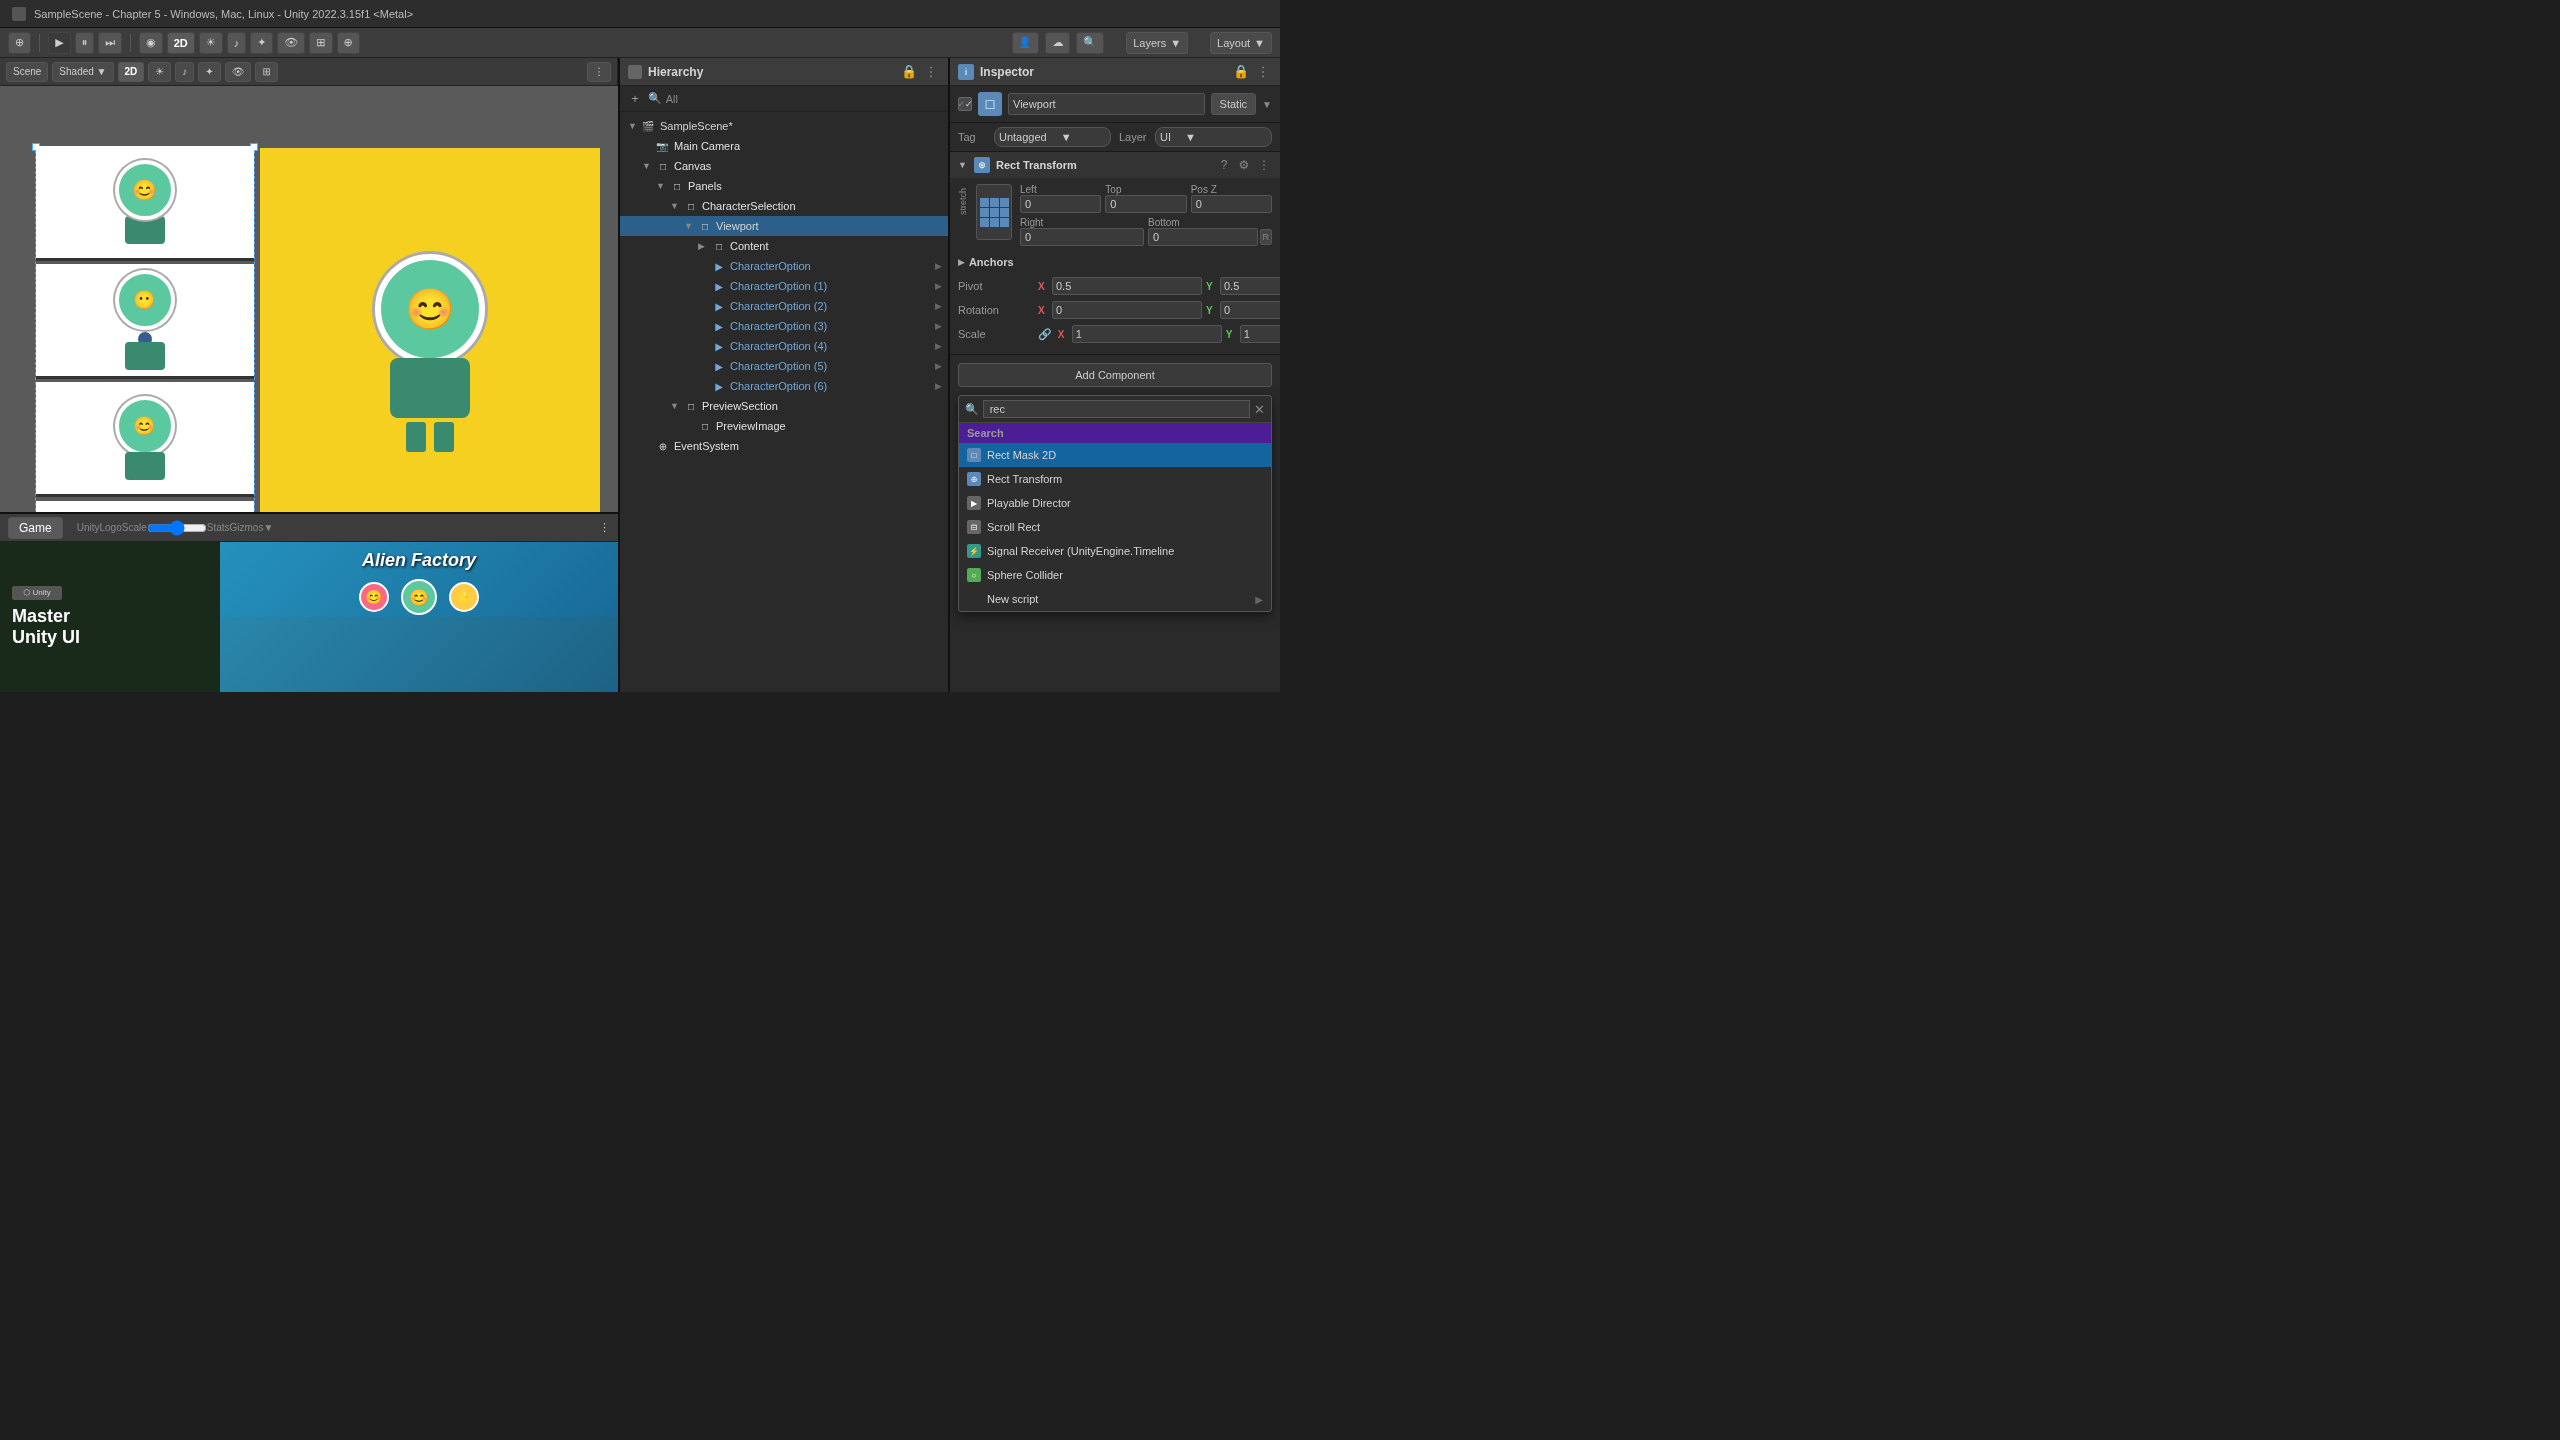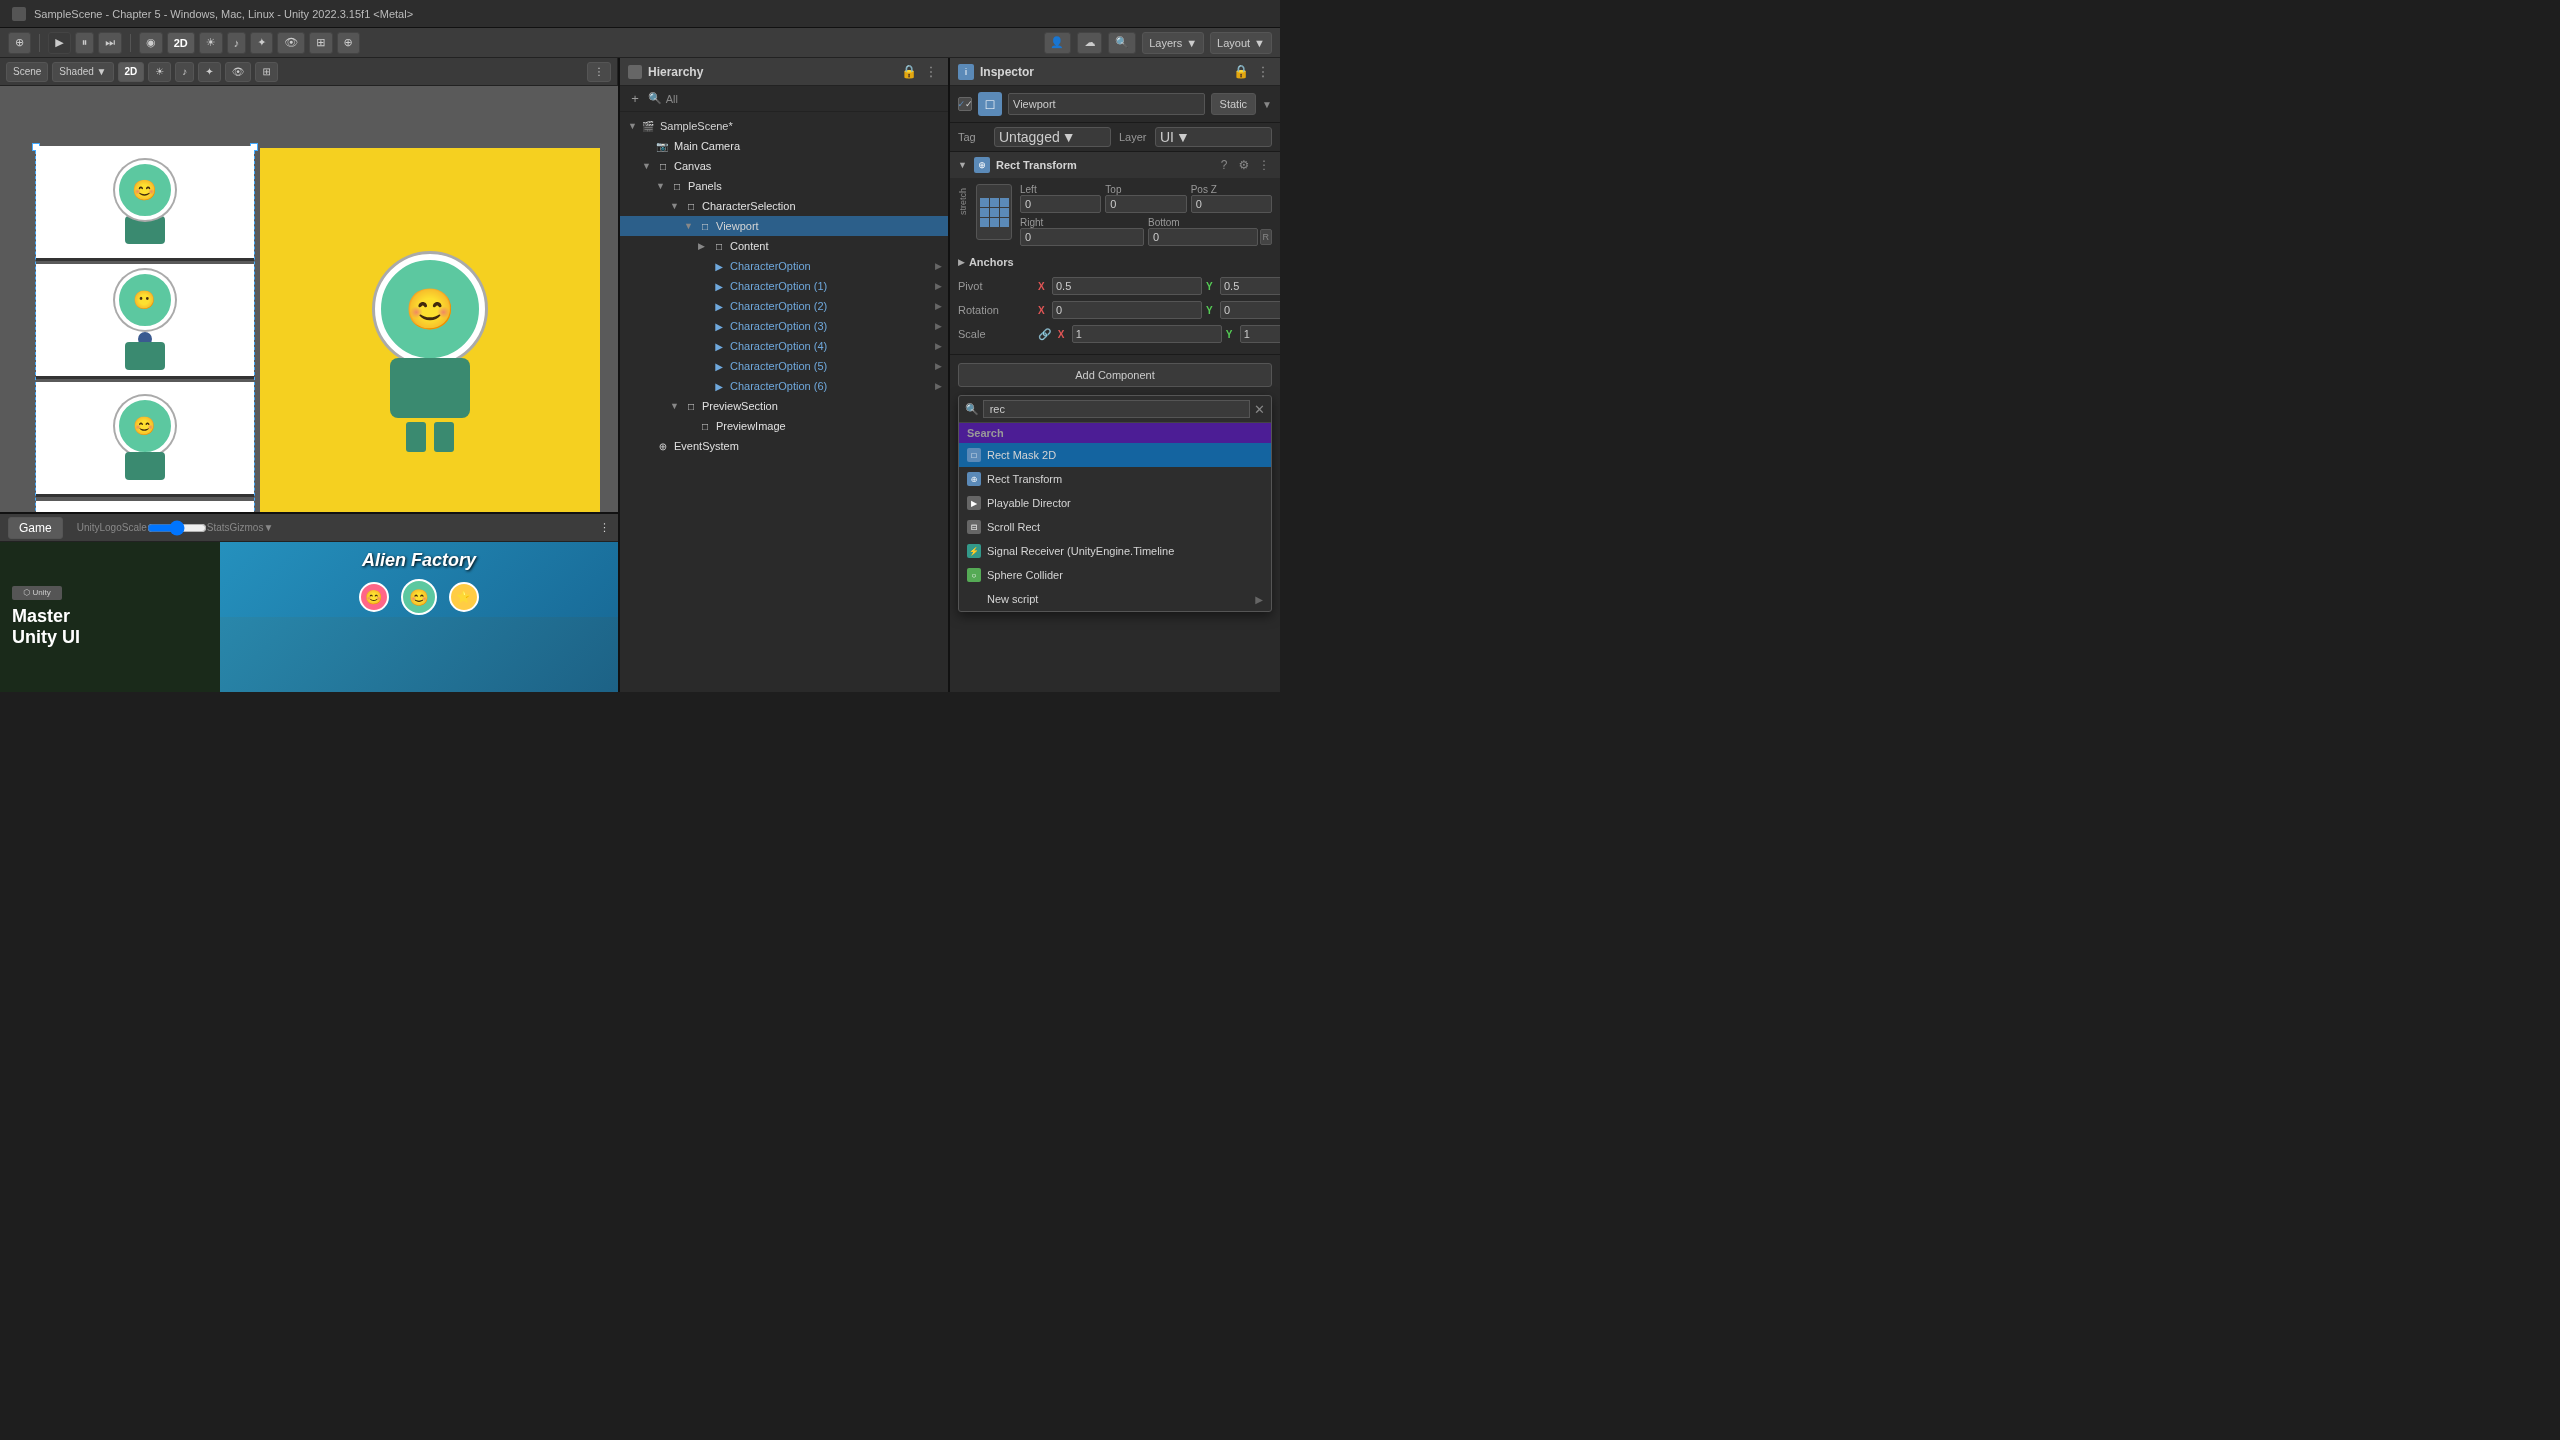--- a/index.html
+++ b/index.html
@@ -73,20 +73,21 @@
       background: #4a4a4a;
       border: 1px solid #555;
       border-radius: 3px;
       color: #ccc;
       padding: 0 6px;
       font-size: 11px;
       display: flex;
       align-items: center;
       gap: 4px;
       cursor: pointer;
+      margin-left: 16px;
     }
 
     
     .main-layout {
       display: flex;
       height: calc(720px - 28px - 30px - 28px);
     }
 
     
     .scene-toolbar {
@@ -306,27 +307,27 @@
       display: flex;
       align-items: center;
       padding: 4px 8px;
       gap: 8px;
       border-bottom: 1px solid #1a1a1a;
     }
     .tag-dropdown, .layer-dropdown {
       height: 20px;
       background: #3a3a3a;
       border: 1px solid #555;
-      border-radius: 3px;
+      border-radius: 8px;
       color: #ccc;
       padding: 0 4px;
-      font-size: 14px;
-      display: flex;
-      align-items: center;
-      gap: 2px;
+      font-size: 11px;
+      display: flex;
+      align-items: center;
+      gap: 14px;
       cursor: pointer;
       flex: 1;
     }
     .tag-label, .layer-label {
       color: #999;
       font-size: 11px;
       min-width: 28px;
     }
 
     

